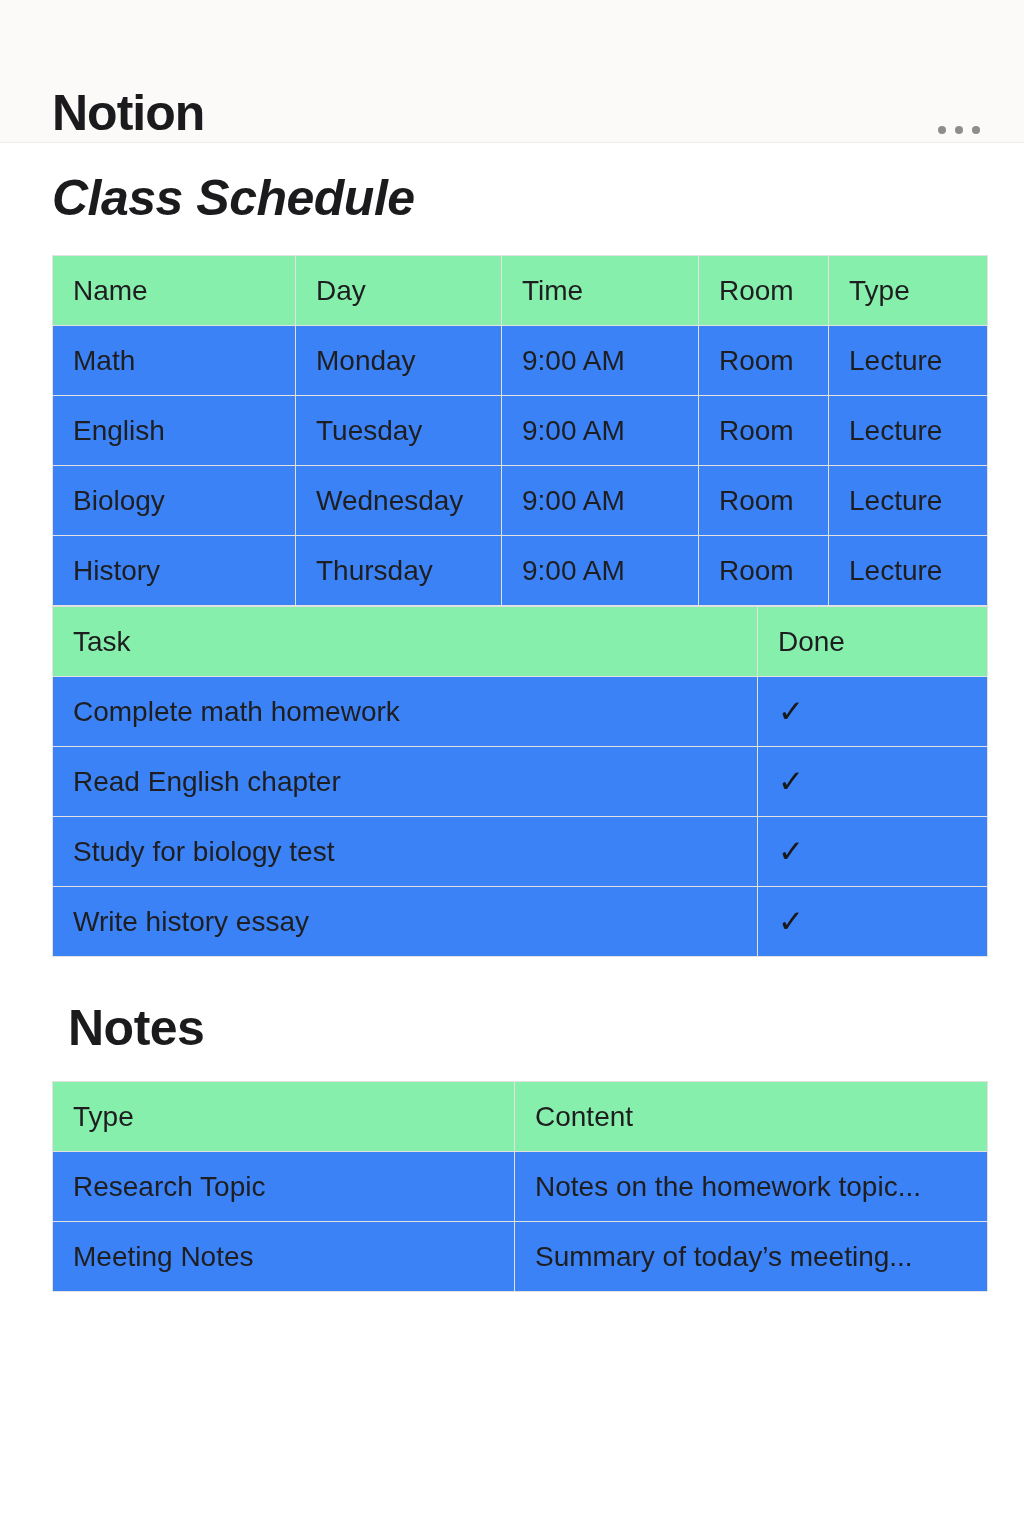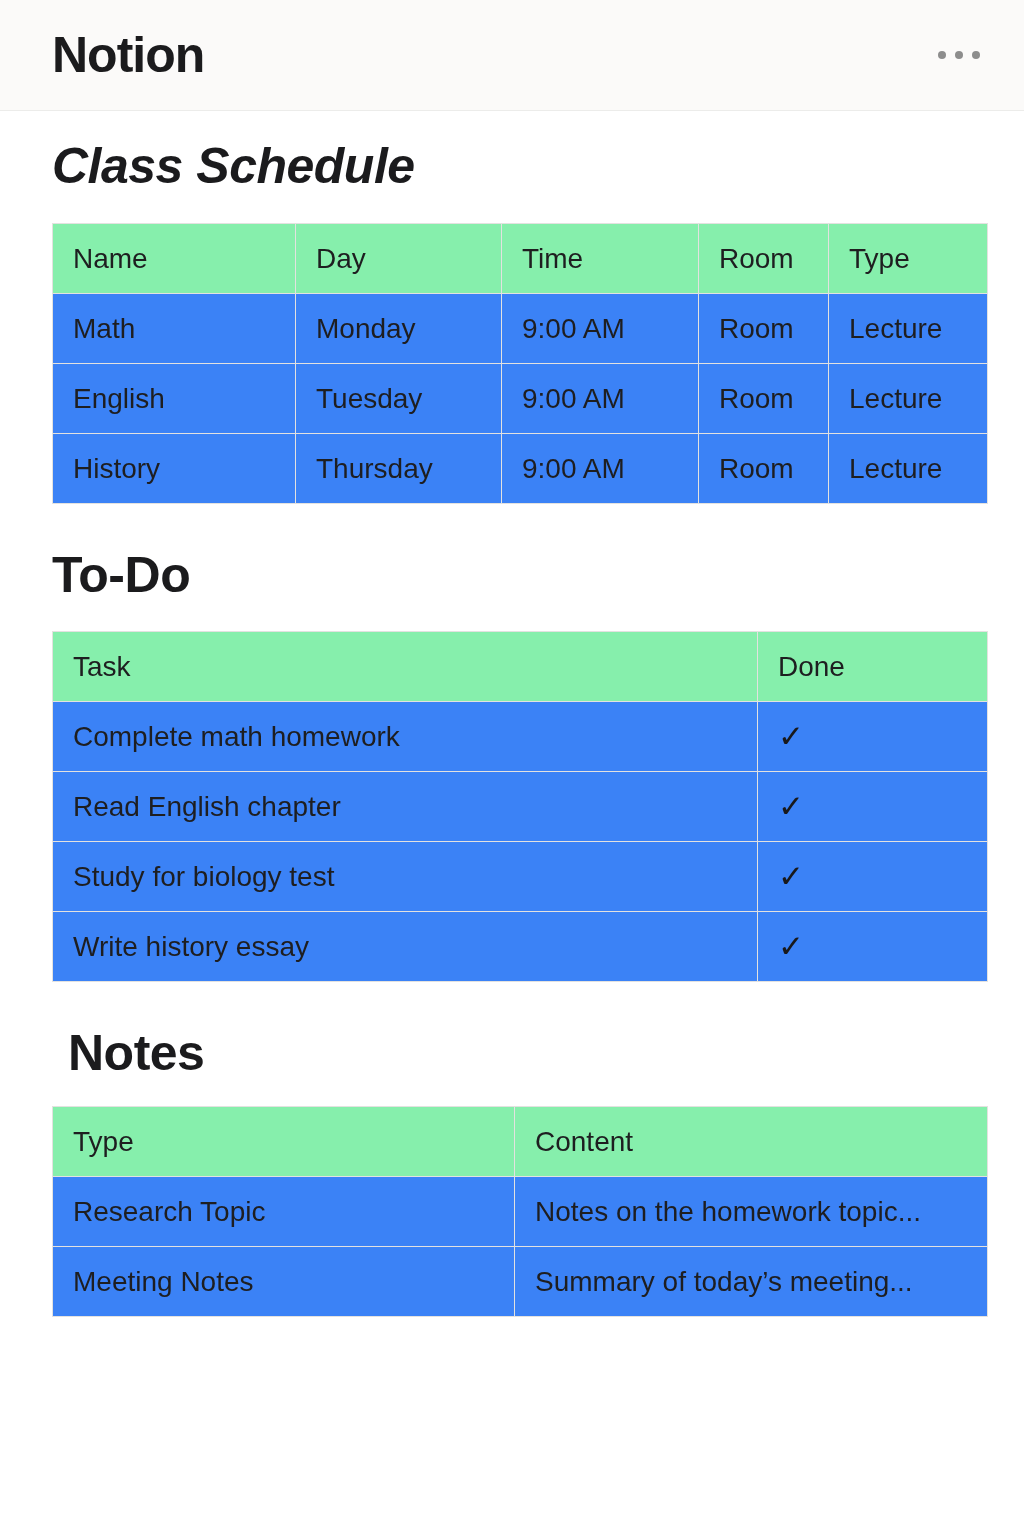--- a/index.html
+++ b/index.html
@@ -7,25 +7,25 @@
   body {
     height: 1536px;
     font-family: "Liberation Sans", sans-serif;
     color: #1d1d1f;
     position: relative;
     overflow: hidden;
   }
 
   
   .topbar {
-    height: 111px;
+    height: 143px;
     background: #fbfaf9;
     border-bottom: 1px solid #ececea;
     display: flex;
-    align-items: center;
+    align-items: flex-end;
     justify-content: space-between;
     padding: 0 40px 0 52px;
   }
   .app-title {
     font-size: 50px;
     font-weight: 700;
     letter-spacing: -1px;
     color: #1b1b1d;
   }
   .menu-btn {
@@ -139,30 +139,36 @@
         <td>Lecture</td>
       </tr>
       <tr>
         <td>English</td>
         <td>Tuesday</td>
         <td>9:00 AM</td>
         <td>Room</td>
         <td>Lecture</td>
       </tr>
       <tr>
+        <td>Biology</td>
+        <td>Wednesday</td>
+        <td>9:00 AM</td>
+        <td>Room</td>
+        <td>Lecture</td>
+      </tr>
+      <tr>
         <td>History</td>
         <td>Thursday</td>
         <td>9:00 AM</td>
         <td>Room</td>
         <td>Lecture</td>
       </tr>
     </tbody>
   </table>
 
-  <h2 class="section-title" id="todo-title">To-Do</h2>
 
   <table class="t-todo">
     <colgroup>
         <col>
         <col>
       </colgroup>
     <thead>
       <tr>
         <th>Task</th>
         <th>Done</th>

